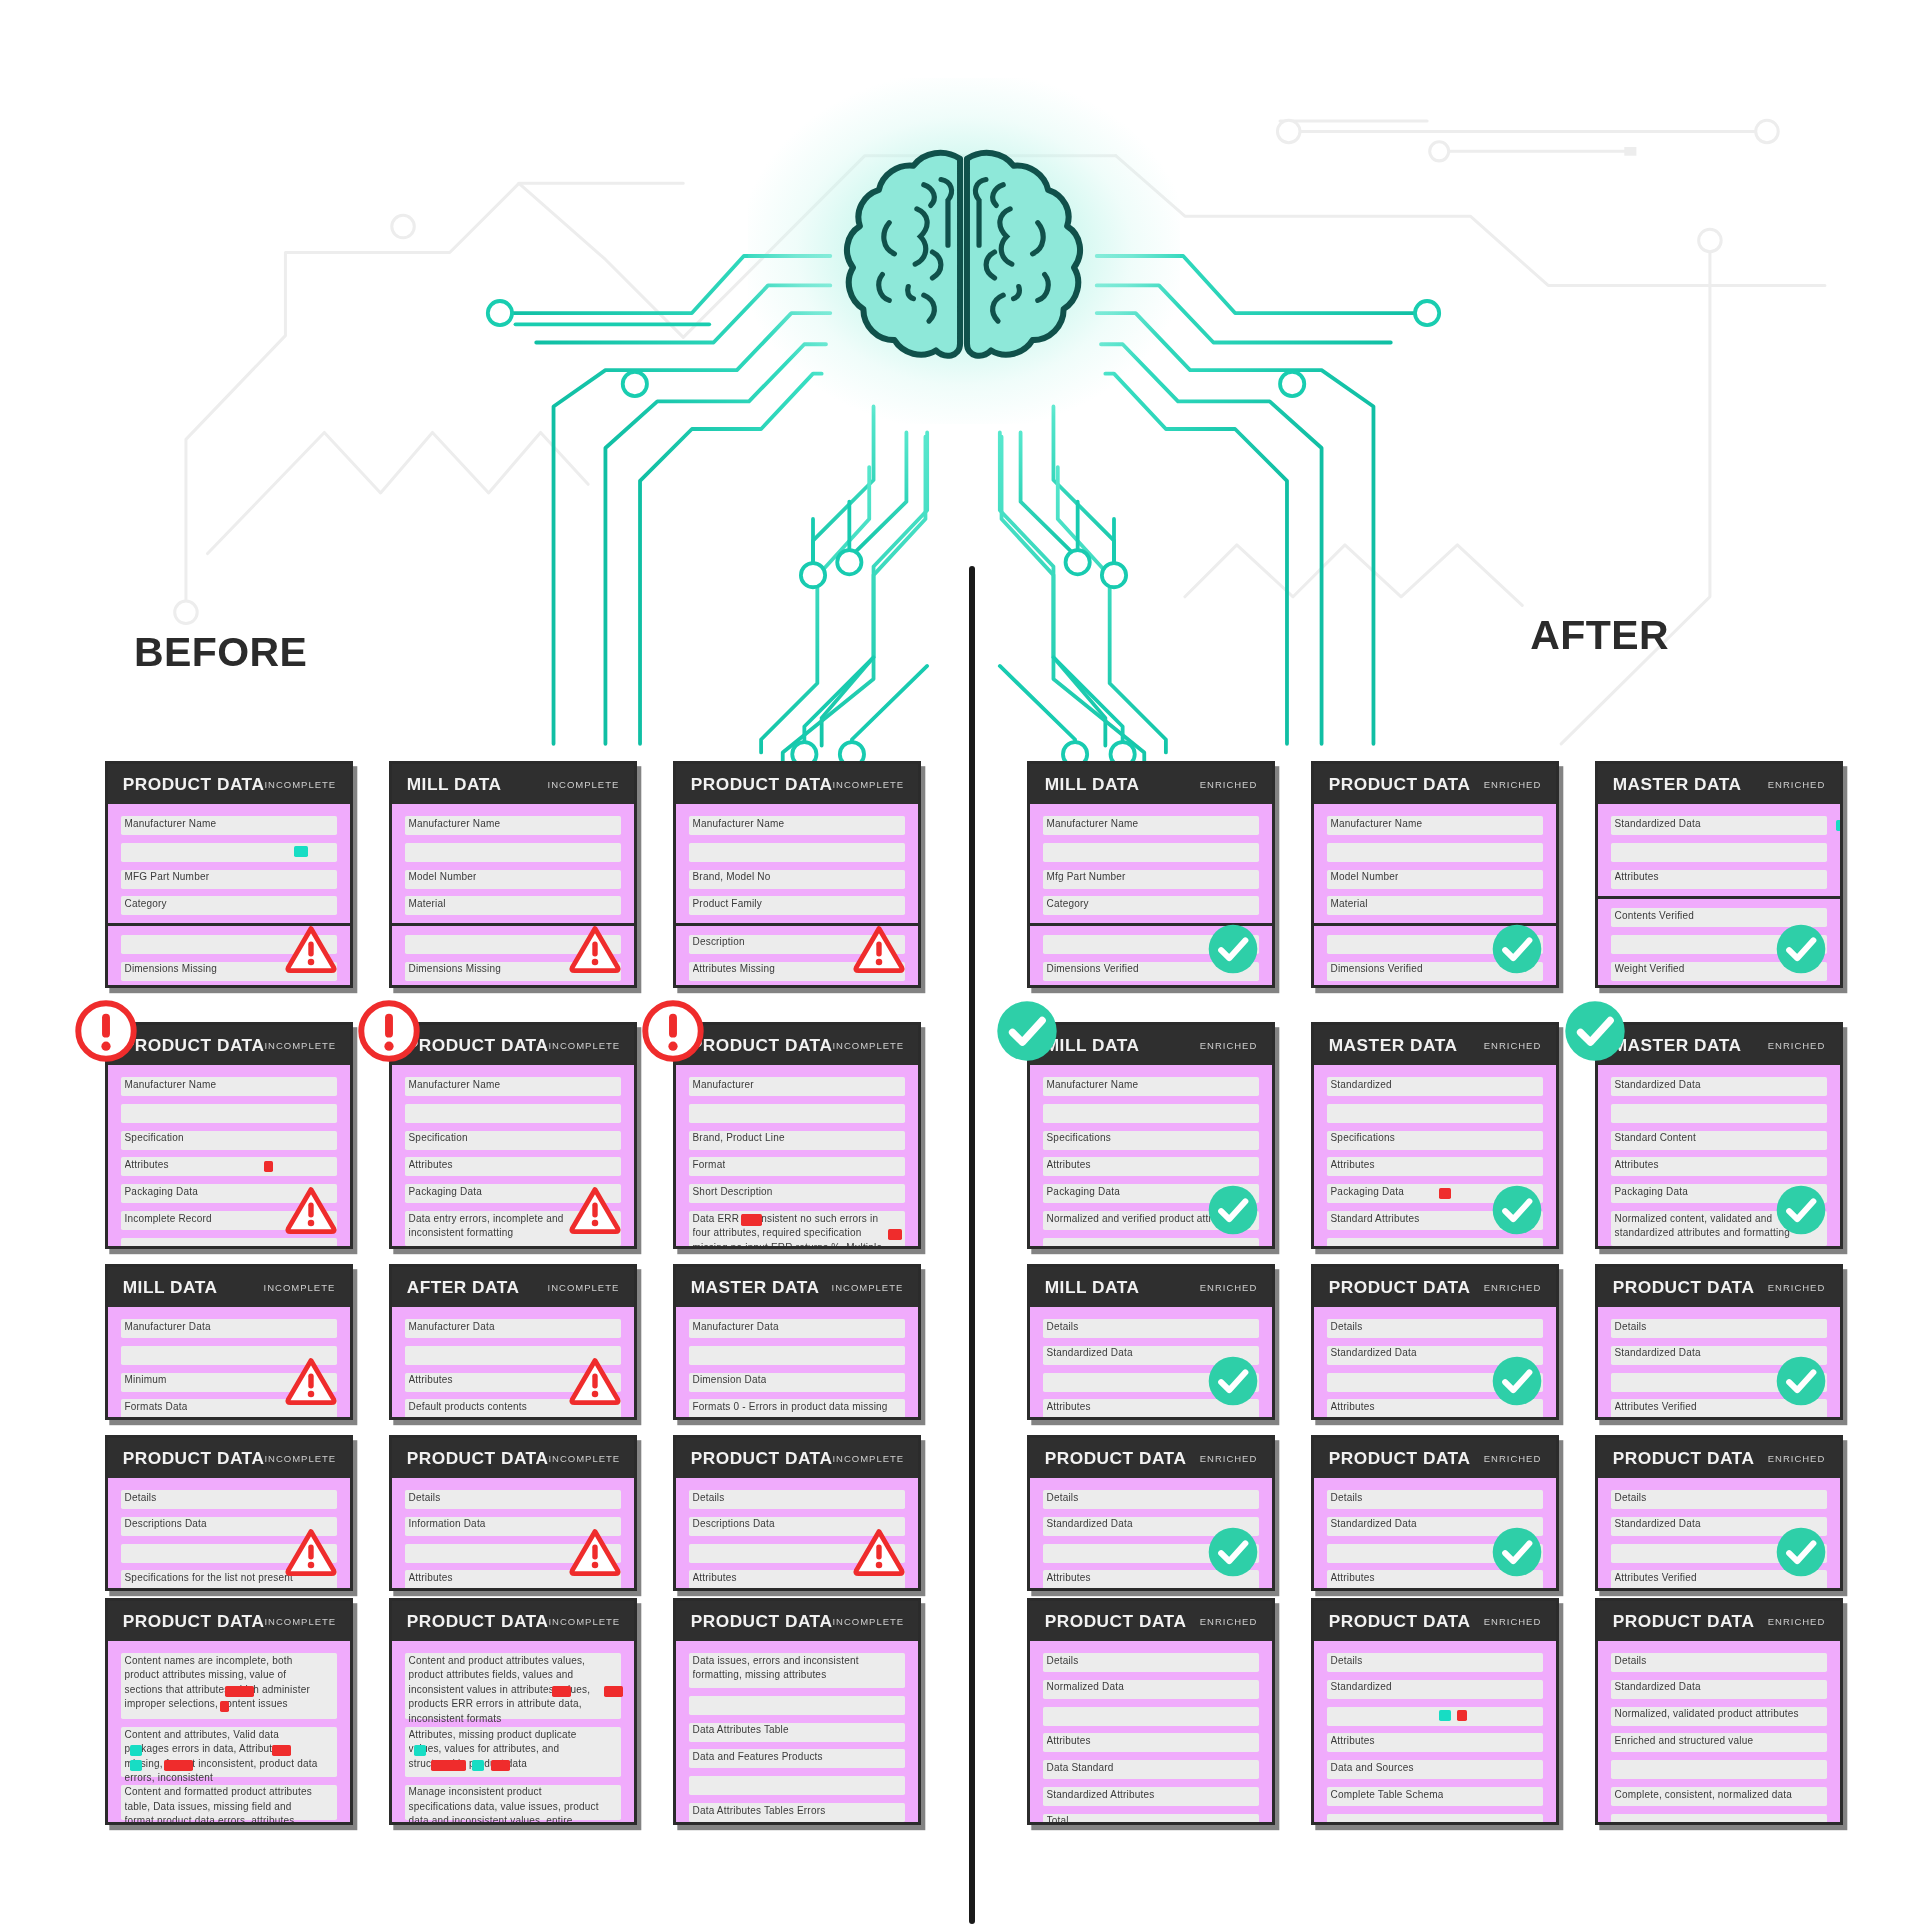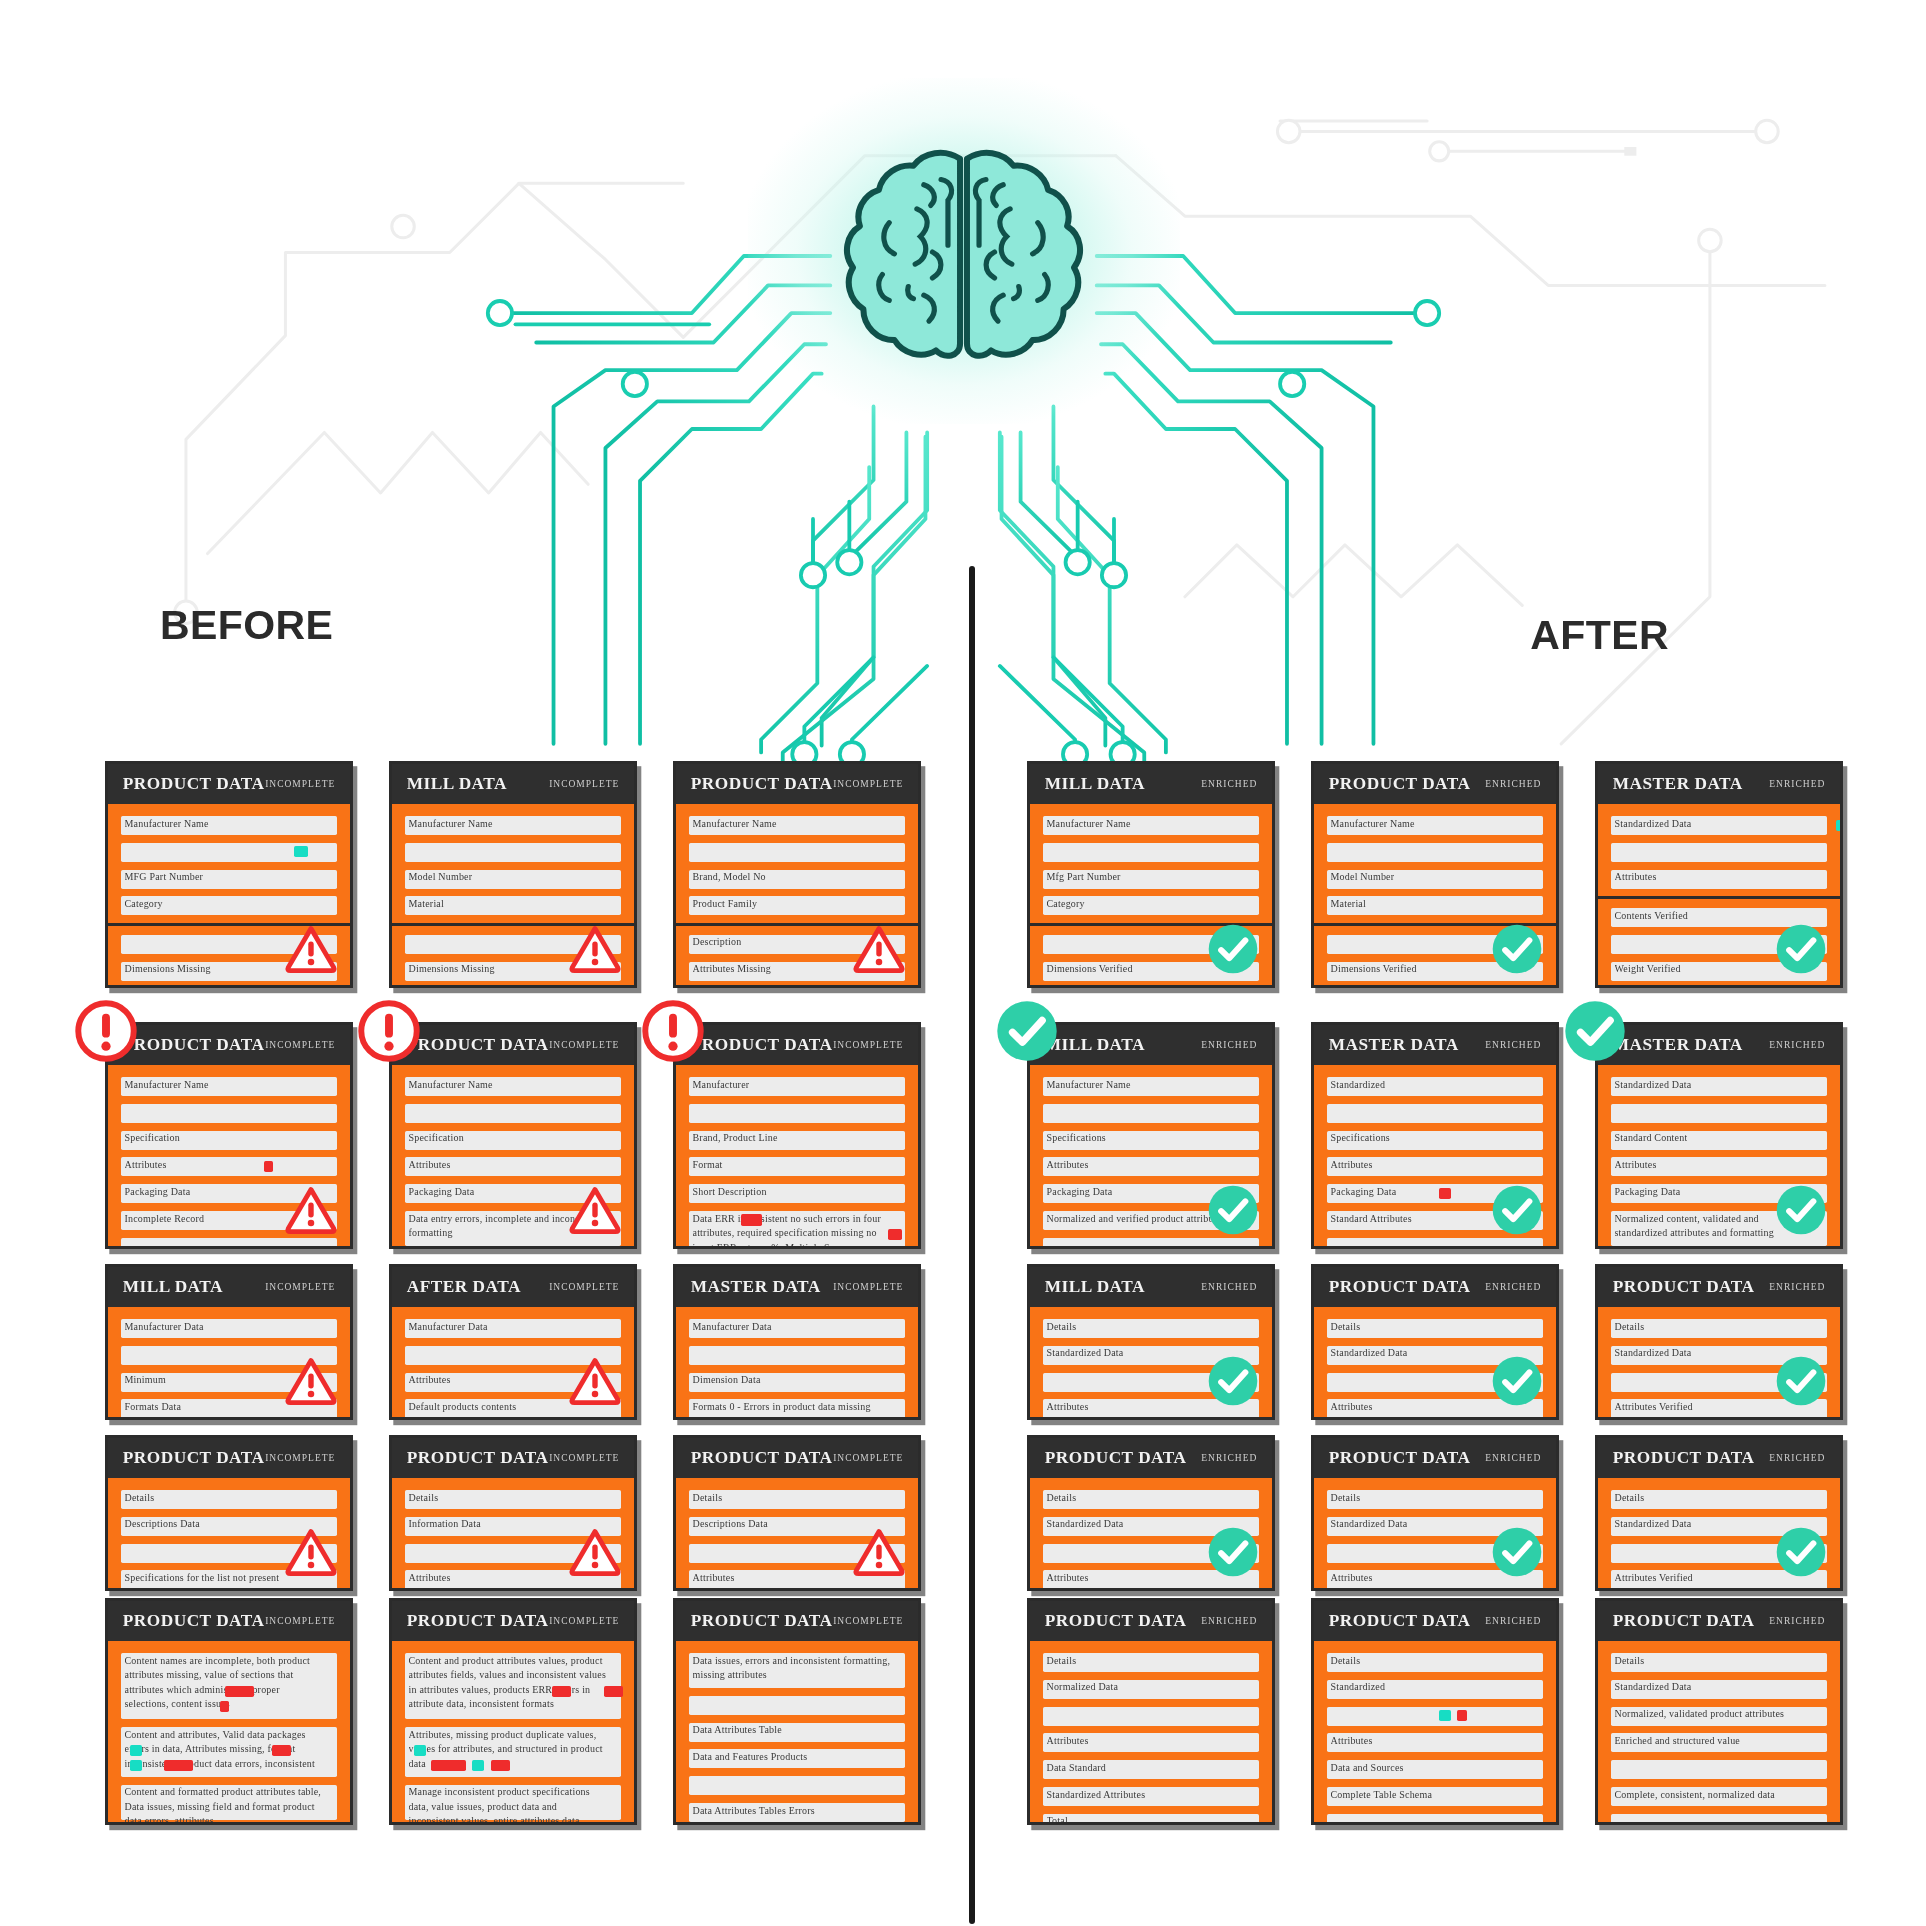--- a/index.html
+++ b/index.html
@@ -20,37 +20,36 @@
     background: radial-gradient(ellipse at 50% 50%, rgba(160,240,225,.95) 0%, rgba(185,244,232,.70) 32%, rgba(215,249,242,.38) 55%, rgba(255,255,255,0) 74%);
     pointer-events:none;
   }
   #brain-wrap { position:absolute; left:834px; top:143px; width:259px; height:225px; }
 
   
   .section-title {
     position:absolute; font-size:41px; font-weight:bold;
     letter-spacing:0.4px; color:#2b2b2b;
   }
-  #title-before { left:134px; top:602px;margin-left:26px; }
+  #title-before { left:134px; top:629px; }
   #title-after  { left:1669px; top:612px; transform:translateX(-100%); }
 
   
   #divider {
     position:absolute; left:969px; top:566px; width:6px; height:1358px;
     background:#1a1a1a; border-radius:3.5px;
   }
 
   
   .card {
     position:absolute;
-    background:#f97316;
+    background:#f0abfc;
     border:3.5px solid #2b2b2b;
     box-shadow: 4.3px 5.2px 0 rgba(30,30,30,.55);
     overflow:hidden;
-    font-family:Liberation Serif, serif;
   }
   .card-head {
     background:#2f2f2f; height:40px;
     display:flex; align-items:center; justify-content:space-between;
     padding:0 14.7px;
   }
   .card-title {
     color:#f2f2f2; font-size:17.3px; font-weight:bold; letter-spacing:0.5px;
     filter: blur(0.5px);
     white-space:nowrap;

